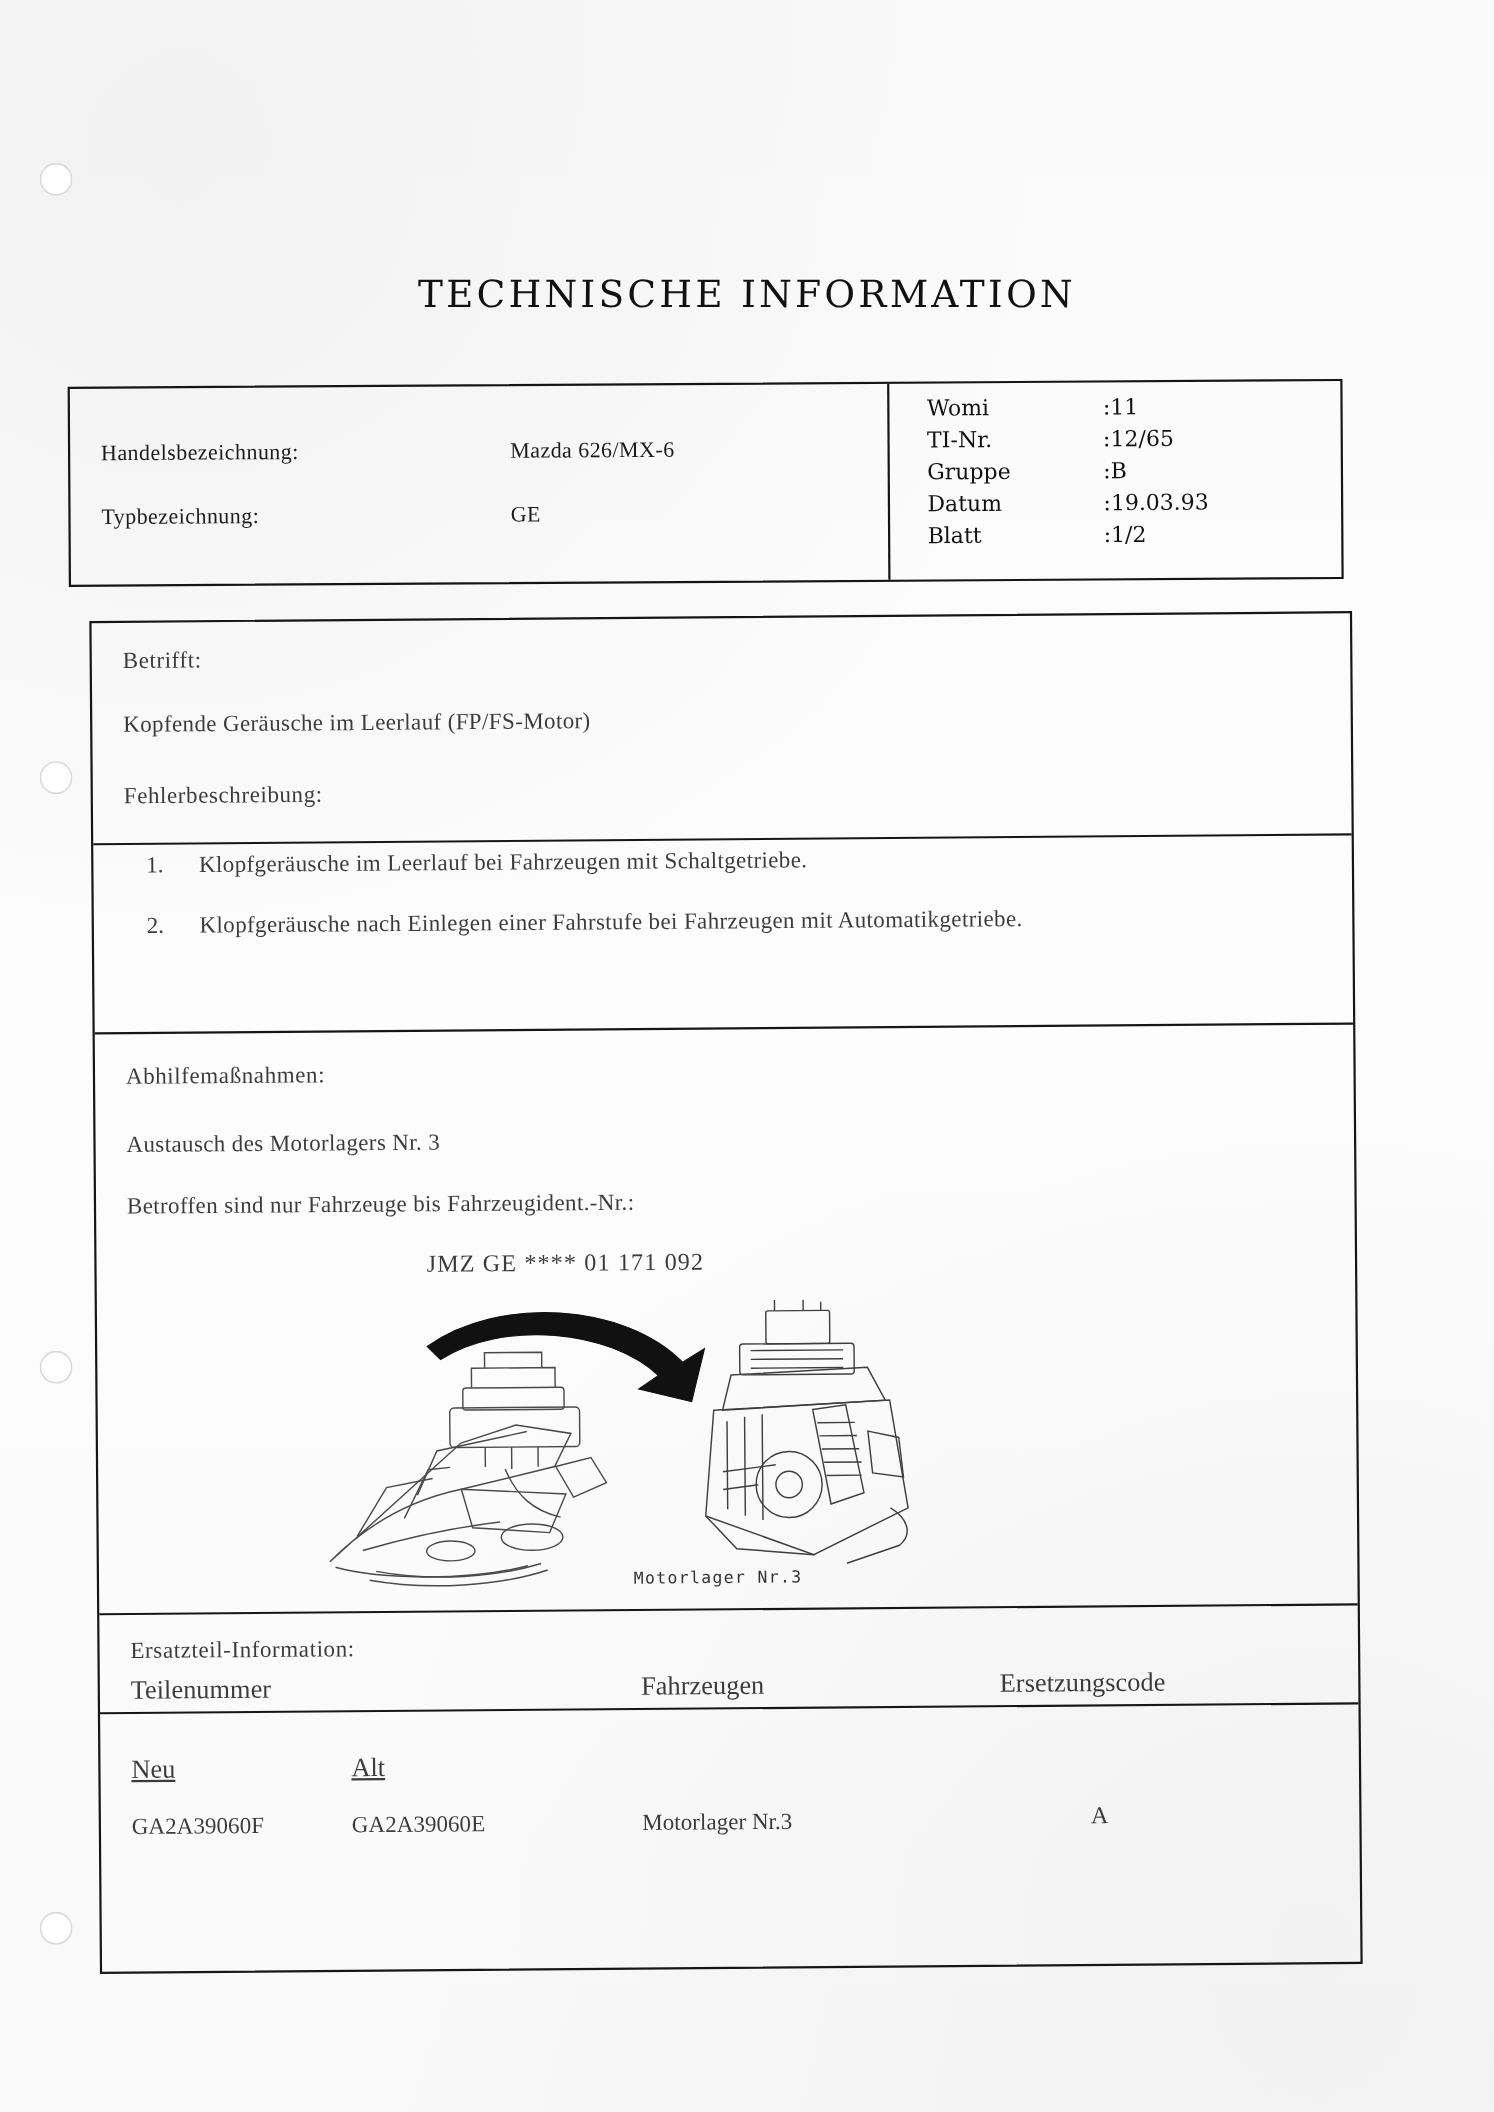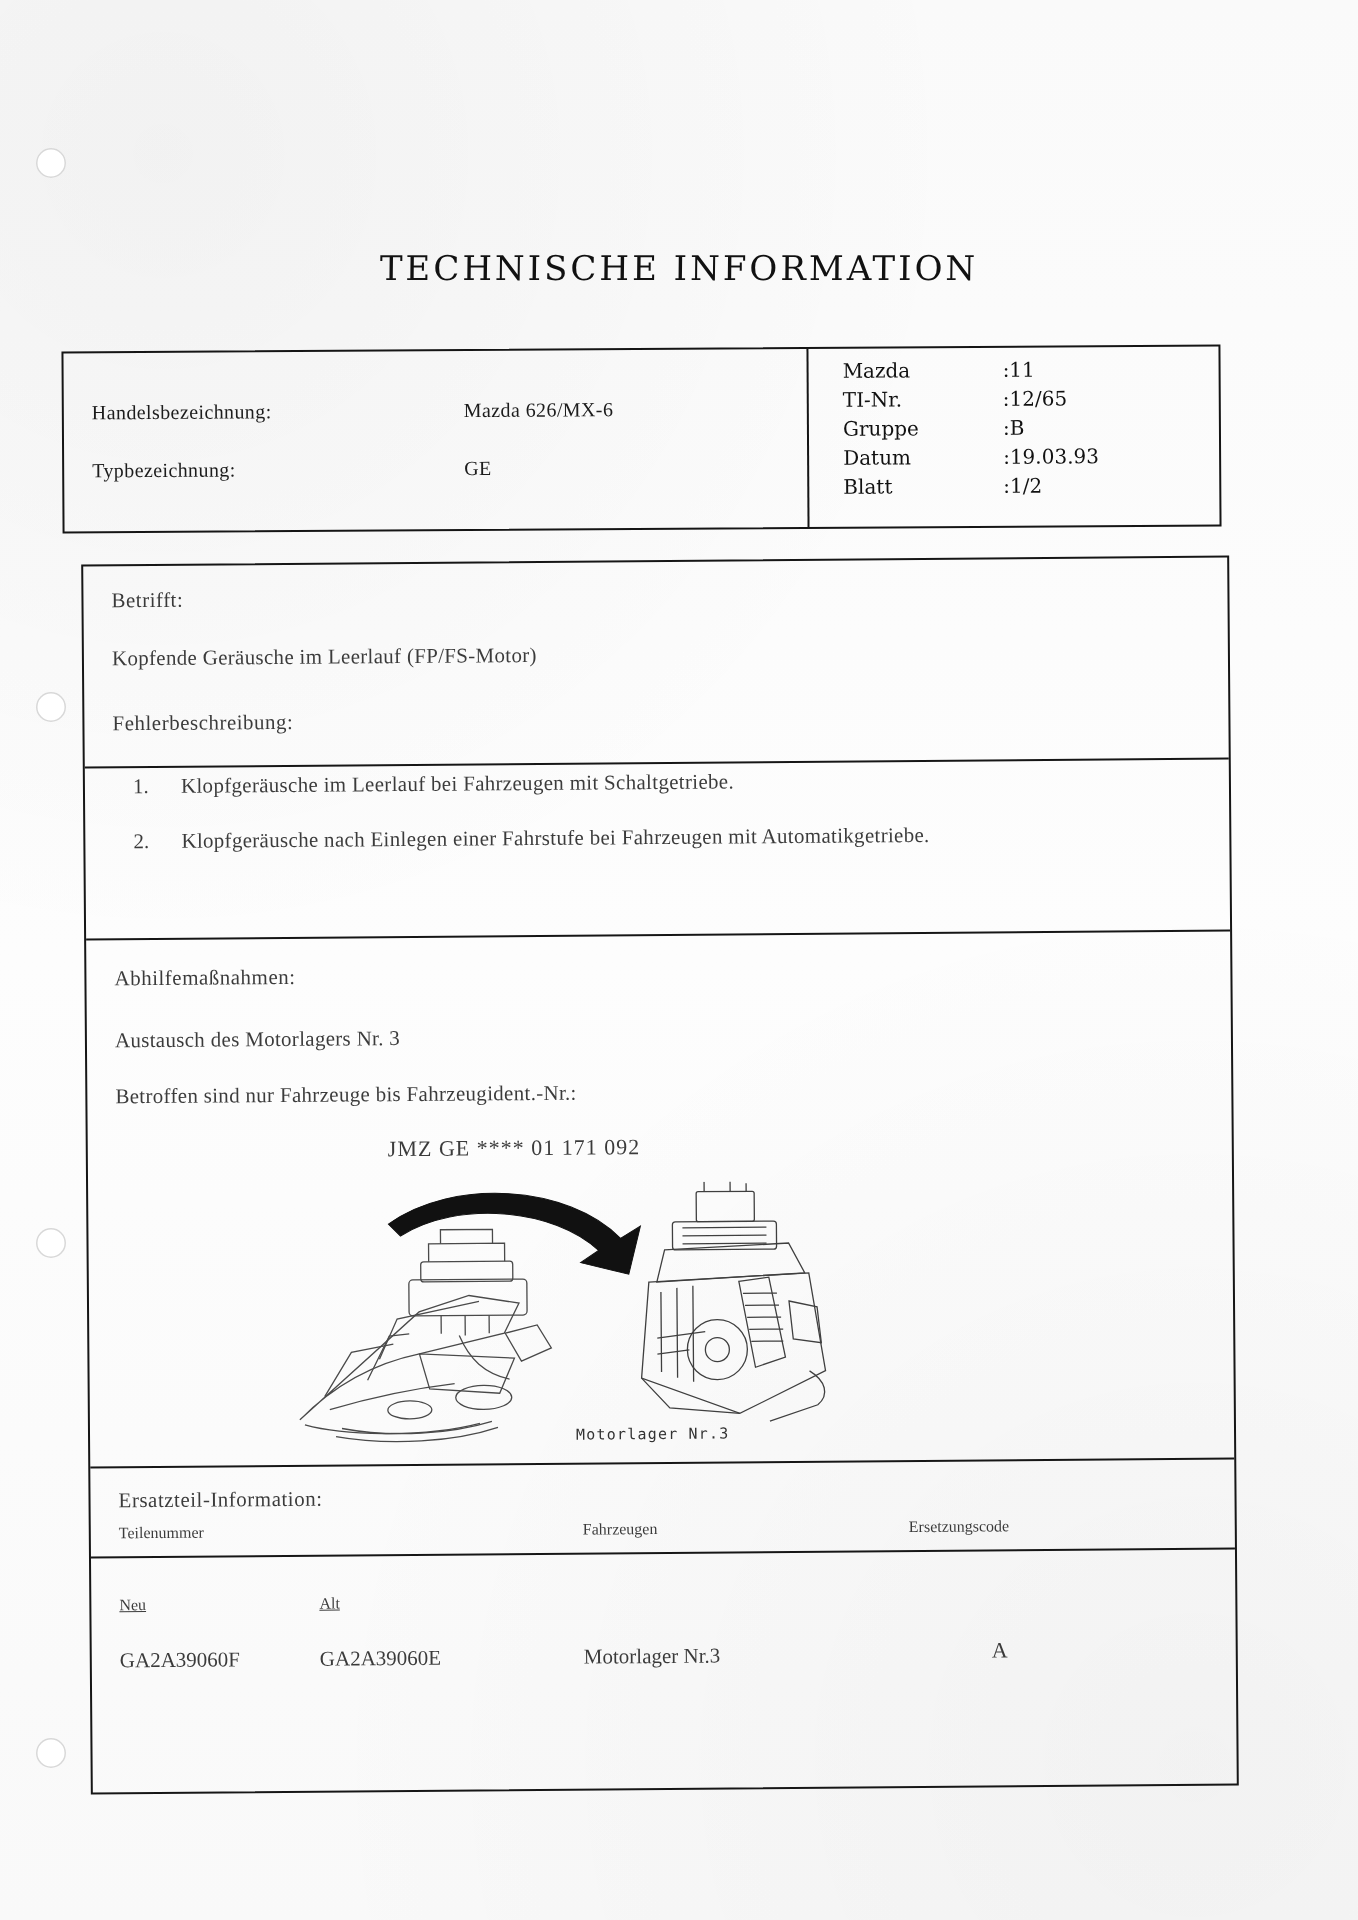--- a/index.html
+++ b/index.html
@@ -188,21 +188,21 @@
     font-size: 15px;
     letter-spacing: 1.2px;
     color: #333;
     white-space: nowrap;
   }
 
   
   .ersatz-label { left: 28px; top: 922px; }
   .th {
     position: absolute;
-    font-size: 16px;
+    font-size: 24px;
     color: #1c1c1c;
     white-space: nowrap;
   }
   .th-teil { left: 28px; top: 958px; }
   .th-bez  { left: 492px; top: 958px; }
   .th-ers  { left: 818px; top: 958px; }
 
   .sub-neu { left: 28px; top: 1030px; text-decoration: underline; }
   .sub-alt { left: 228px; top: 1030px; text-decoration: underline; text-align: right; }
 
@@ -238,21 +238,21 @@
         <span class="lbl">Handelsbezeichnung:</span>
         <span class="val">Mazda 626/MX-6</span>
       </div>
       <div class="hl-row r2">
         <span class="lbl">Typbezeichnung:</span>
         <span class="val">GE</span>
       </div>
     </div>
     <div class="header-right">
       <div class="hr-line l1">
-        <span class="k">Mazda</span>
+        <span class="k">Womi</span>
         <span class="v">:11</span>
       </div>
       <div class="hr-line l2">
         <span class="k">TI-Nr.</span>
         <span class="v">:12/65</span>
       </div>
       <div class="hr-line l3">
         <span class="k">Gruppe</span>
         <span class="v">:B</span>
       </div>

